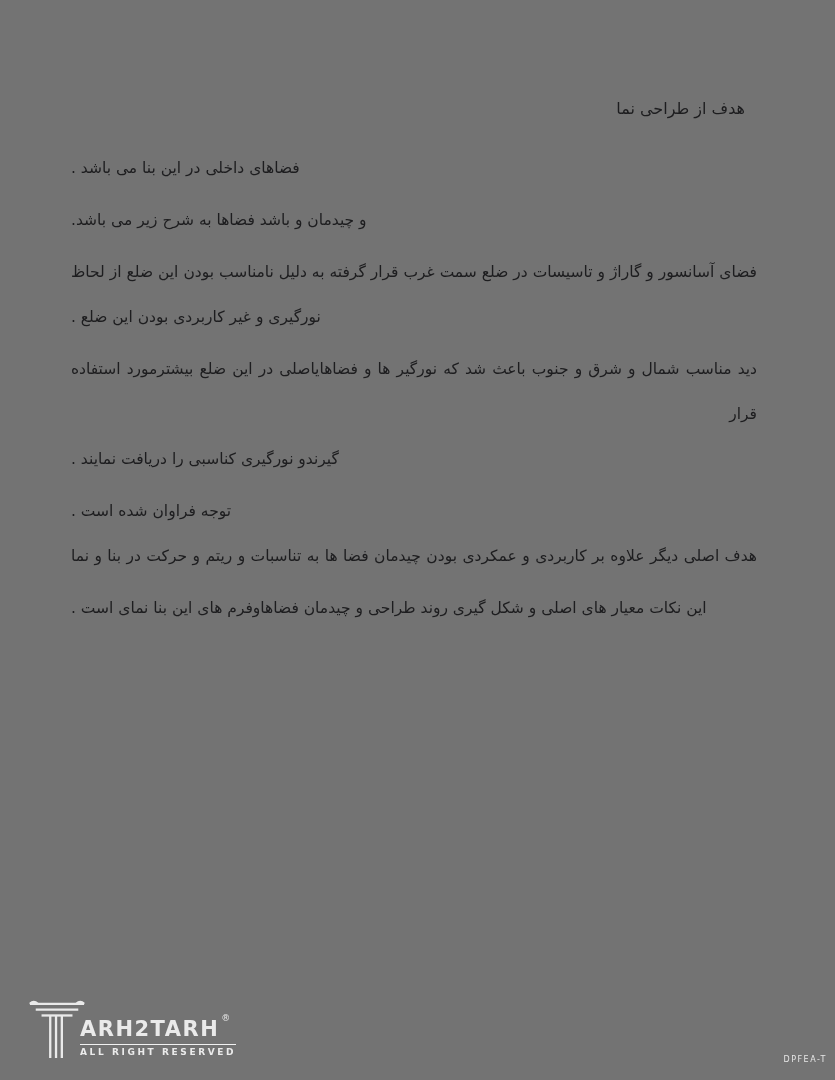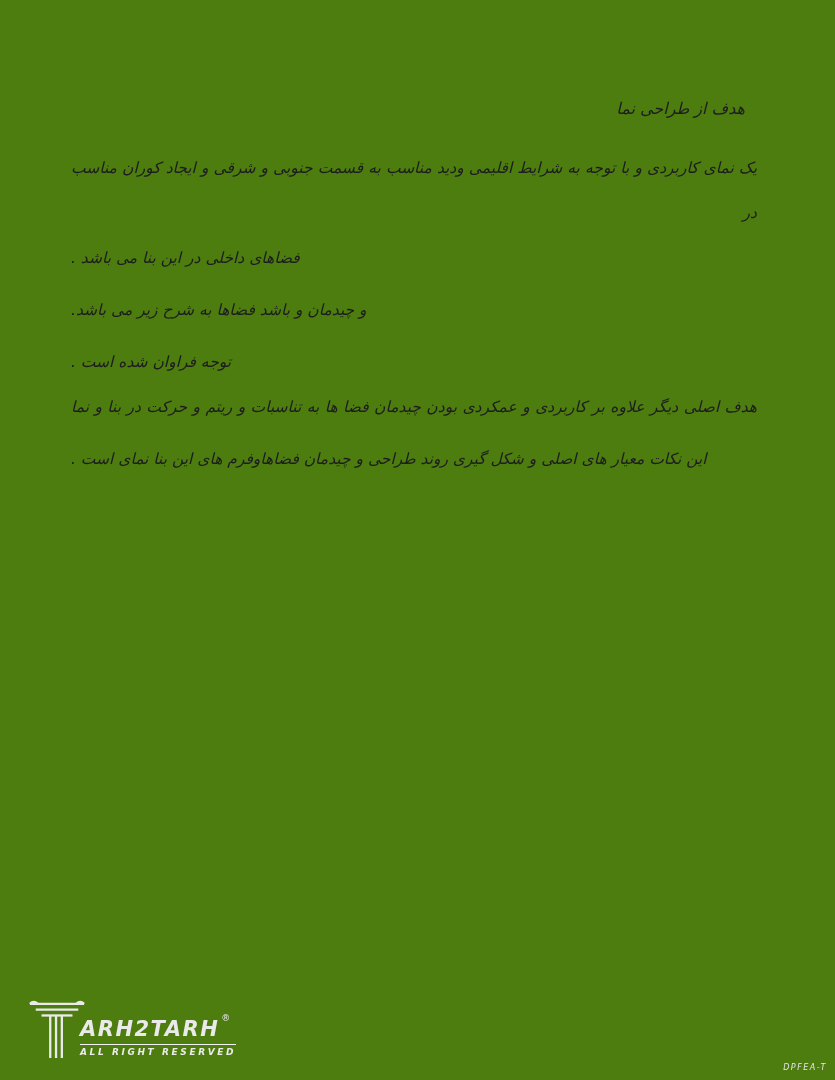--- a/index.html
+++ b/index.html
@@ -3,21 +3,21 @@
 <meta charset="utf-8">
 <style>
   html, body { margin: 0; padding: 0; }
   body {
     width: 835px; height: 1080px;
     background: #ffffff;
     position: relative;
     overflow: hidden;
     font-family: "DejaVu Sans", sans-serif;
   }
-  .page { position: absolute; inset: 0; background: #4d7c0f; font-style: italic; }
+  .page { position: absolute; inset: 0; background: #737373; }
 
   
   .content {
     position: absolute;
     top: 96px; right: 78px;
     width: 686px;
     direction: rtl;
     color: #1d1d1f;
   }
   .doc-title {
@@ -65,45 +65,52 @@
     letter-spacing: 2.6px;
     margin-top: 3px;
     border-top: 1px solid #f1f1f1;
     padding-top: 2px;
     color: #ebebeb;
   }
 
   
   .corner-mark {
     position: absolute;
-    right: 8px; bottom: 8px;
+    right: 8px; bottom: 16px;
     font-size: 8px;
     letter-spacing: 1.5px;
     color: #e6e6e6;
   }
 </style>
 </head>
 <body>
 
 <div class="page">
 
   <div class="content">
 
     <div class="doc-title">هدف از طراحی نما</div>
 
     <div class="para">
-      <div class="line full">یک نمای کاربردی و با توجه به شرایط اقلیمی ودید مناسب به قسمت جنوبی و شرقی و ایجاد کوران مناسب در</div>
       <div class="line">فضاهای داخلی در این بنا می باشد .</div>
     </div>
 
     <div class="para">
       <div class="line">و چیدمان و باشد فضاها به شرح زیر می باشد.</div>
     </div>
 
+    <div class="para">
+      <div class="line full">فضای آسانسور و گاراژ و تاسیسات در ضلع سمت غرب قرار گرفته به دلیل نامناسب بودن این ضلع از لحاظ</div>
+      <div class="line">نورگیری و غیر کاربردی بودن این ضلع .</div>
+    </div>
 
+    <div class="para">
+      <div class="line full">دید مناسب شمال و شرق و جنوب باعث شد که نورگیر ها و فضاهایاصلی  در این ضلع بیشترمورد استفاده قرار</div>
+      <div class="line">گیرندو نورگیری کناسبی  را دریافت نمایند .</div>
+    </div>
 
     <div class="para">
       <div class="line">توجه فراوان شده است .</div>
       <div class="line full">هدف اصلی دیگر علاوه بر کاربردی و عمکردی بودن چیدمان فضا ها به تناسبات و ریتم و حرکت در بنا و نما</div>
     </div>
 
     <div class="para">
       <div class="line">این نکات معیار های اصلی و شکل گیری روند طراحی و چیدمان فضاهاوفرم های این بنا نمای است .</div>
     </div>
 

